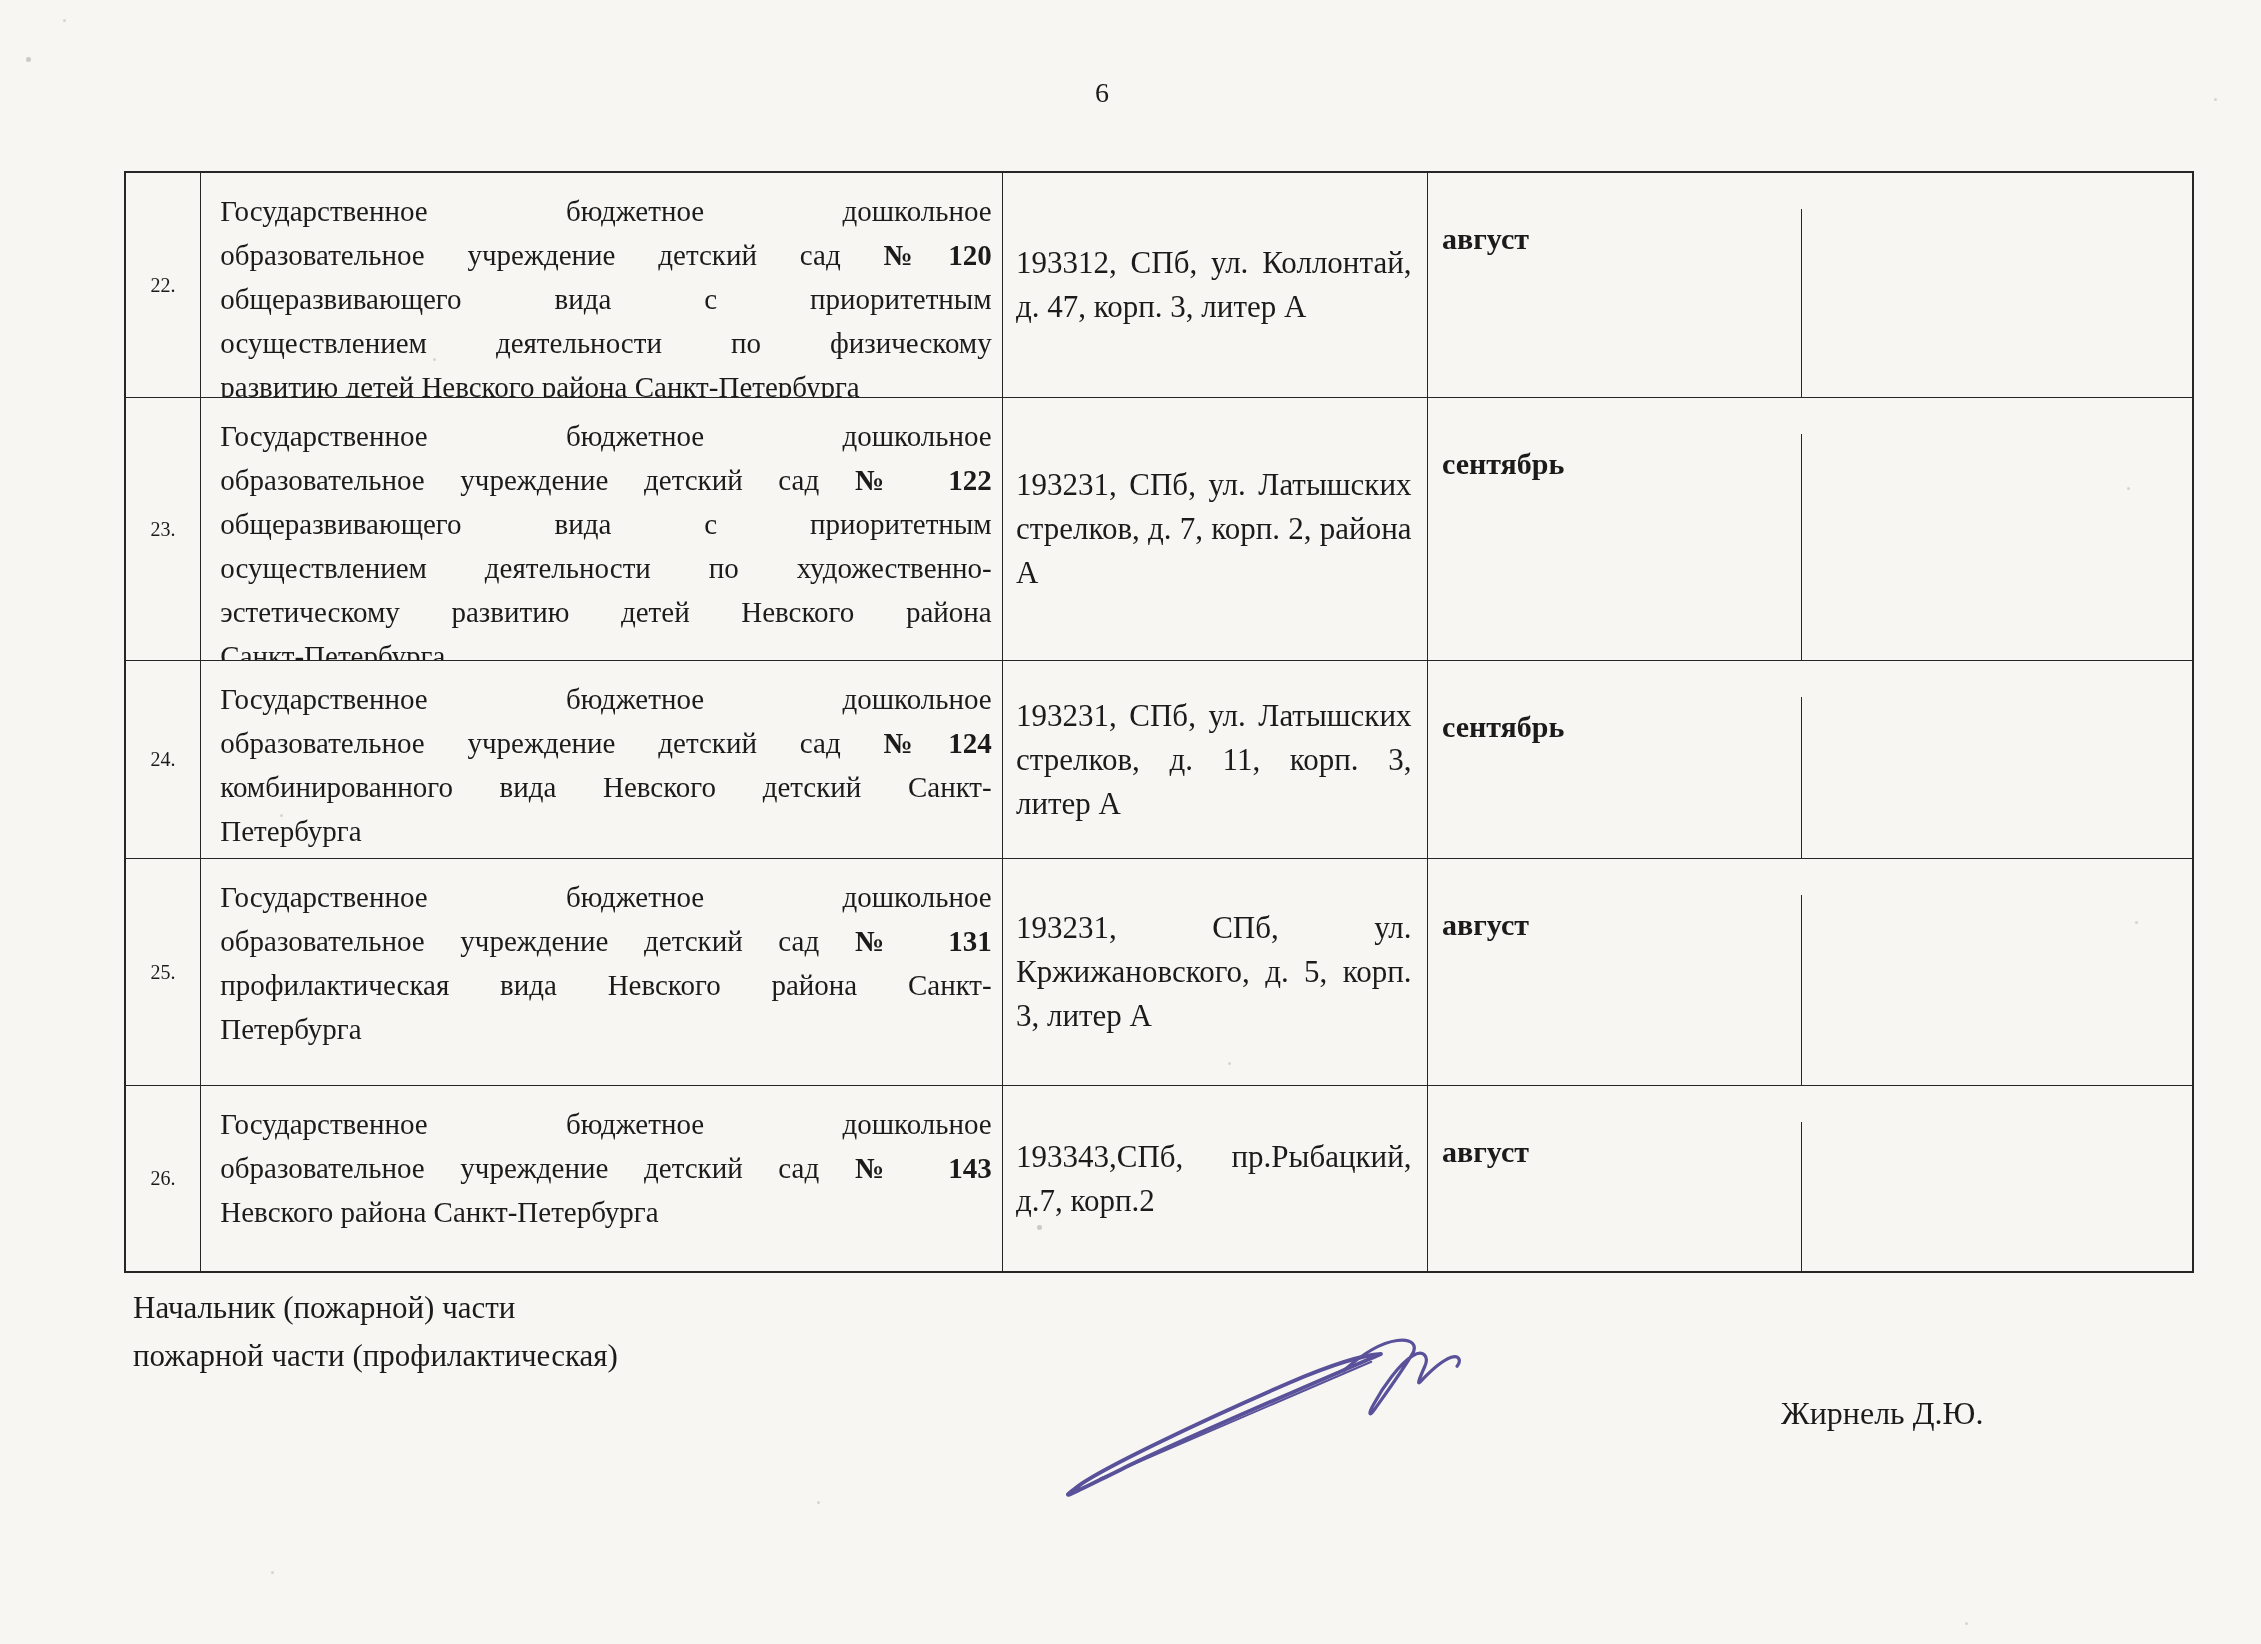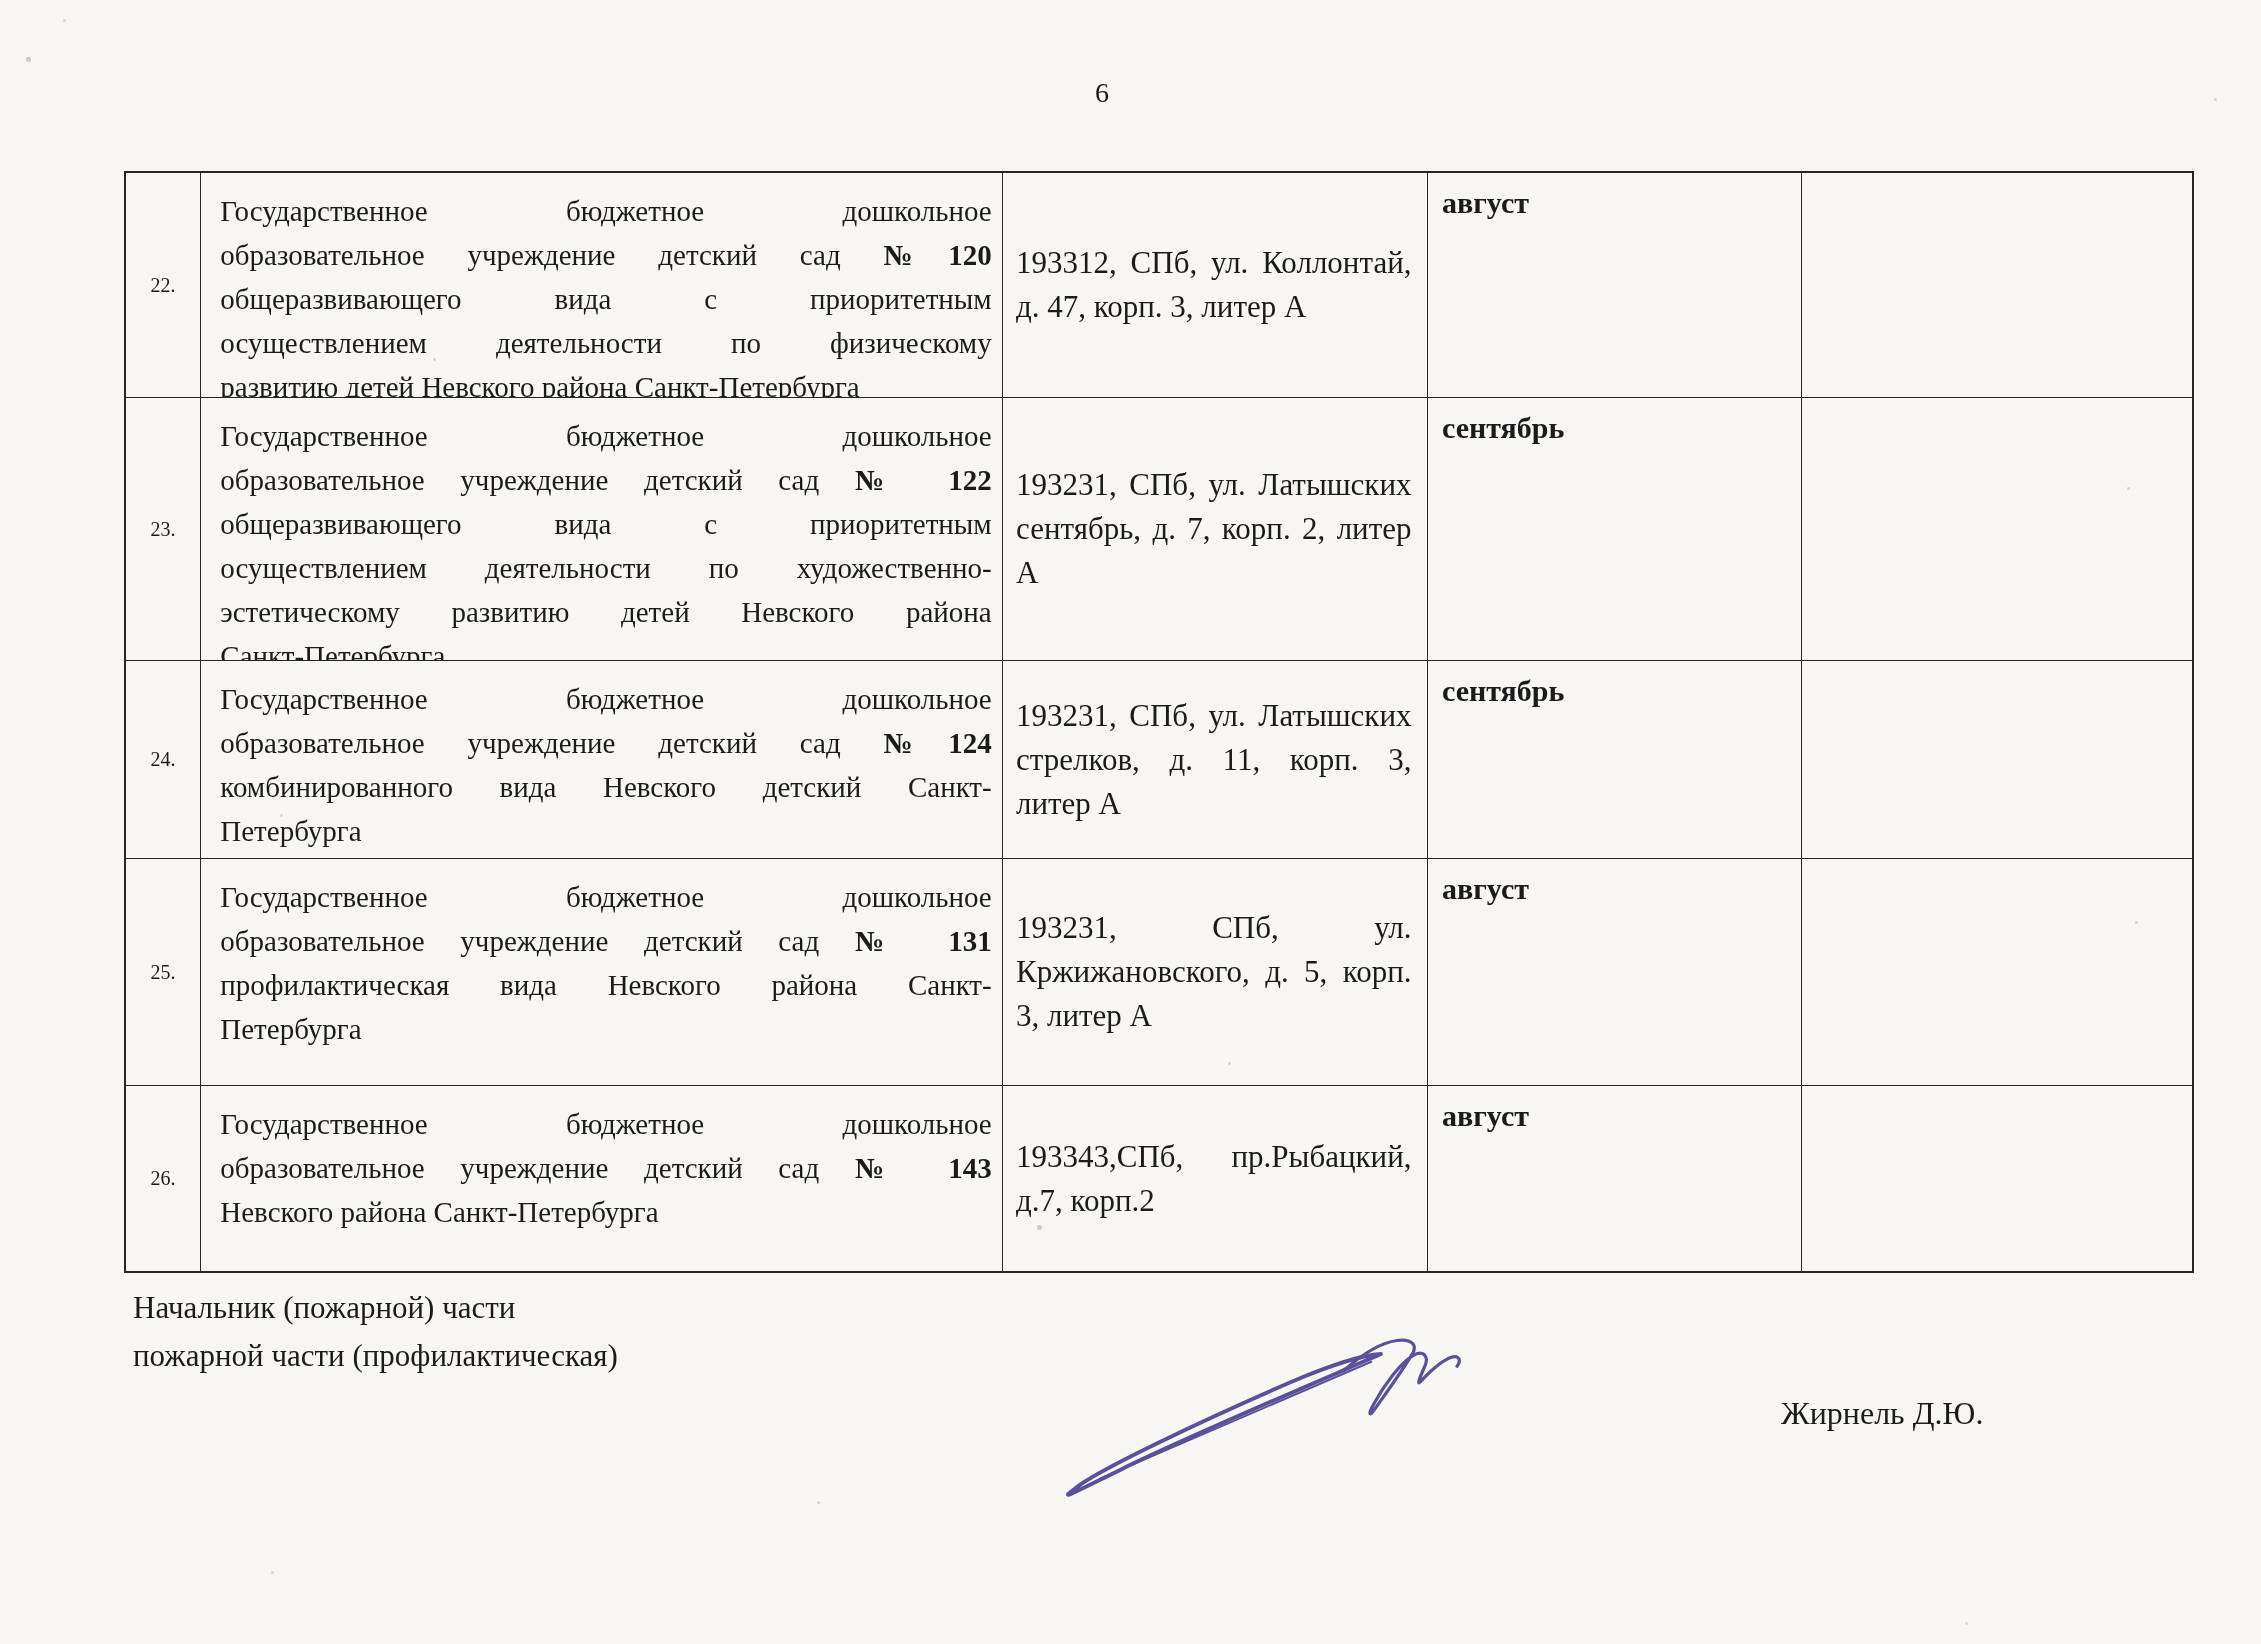--- a/index.html
+++ b/index.html
@@ -40,21 +40,21 @@
     font-size:29px;line-height:44px;
   }
   .c-addr{
     display:flex;align-items:center;
     padding:0 15.5px 0 13px;
     font-size:31px;line-height:44px;
   }
   .addr-block{width:100%;}
   .c-month{
     padding:13px 6.4px 0 14px;
-    font-size:30px;font-weight:bold;
+    font-size:30px;font-weight:bold;margin-top:36px;
   }
   .line{text-align:justify;text-align-last:justify;}
   .c-name .line:last-child,.addr-block .line:last-child{text-align-last:left;}
   .b{font-weight:bold;}
   .footer-block{
     position:absolute;left:133px;top:1284px;
     font-size:31px;line-height:48px;
   }
   .signer{
     position:absolute;left:1781px;top:1395px;
@@ -102,21 +102,21 @@
       <div class="line"><span>Государственное бюджетное дошкольное</span></div>
       <div class="line"><span>образовательное учреждение детский сад</span> <span class="b">№ 122</span></div>
       <div class="line"><span>общеразвивающего вида с приоритетным</span></div>
       <div class="line"><span>осуществлением деятельности по художественно-</span></div>
       <div class="line"><span>эстетическому развитию детей Невского района</span></div>
       <div class="line"><span>Санкт-Петербурга</span></div>
     </div>
     <div class="cell c-addr">
       <div class="addr-block">
         <div class="line"><span>193231, СПб, ул. Латышских</span></div>
-        <div class="line"><span>сентябрь, д. 7, корп. 2, литер</span></div>
+        <div class="line"><span>стрелков, д. 7, корп. 2, района</span></div>
         <div class="line"><span>А</span></div>
       </div>
     </div>
     <div class="cell c-month">сентябрь</div>
     <div class="cell lastcol"></div>
 
     <div class="cell c-num">
         <span>24.</span>
       </div>
     <div class="cell c-name">

